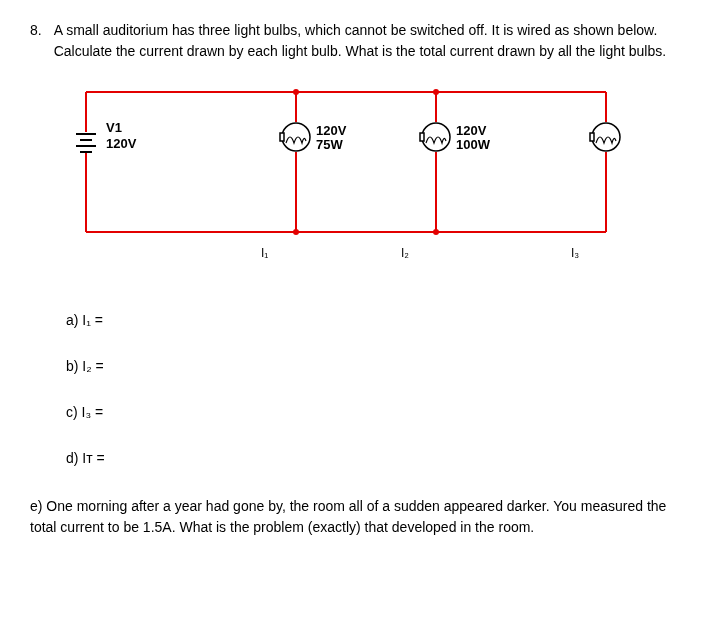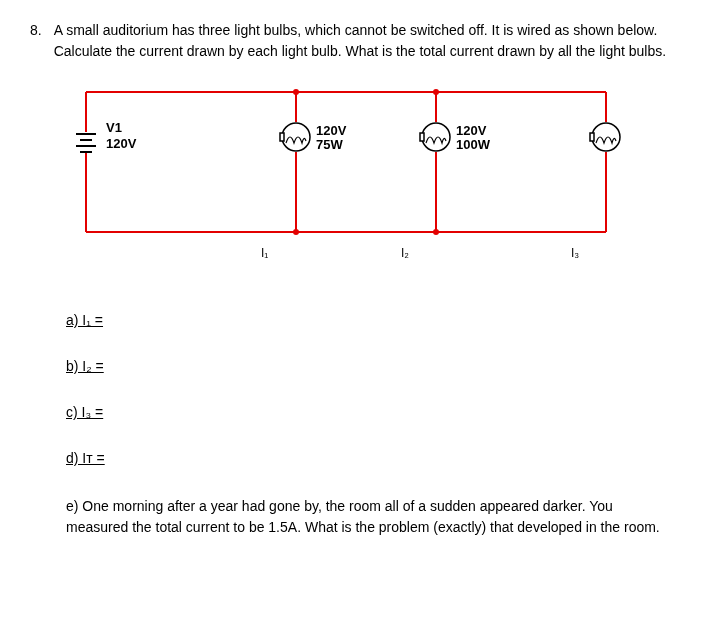--- a/index.html
+++ b/index.html
@@ -25,24 +25,22 @@
     margin-left: 36px;
     margin-bottom: 30px;
     position: relative;
     width: 560px;
     height: 200px;
     text-decoration: underline;
   }
   .part {
     margin-left: 36px;
     margin-bottom: 30px;
-    text-decoration: underline;
   }
   .part-e {
-    margin-left: 36px;
     margin-bottom: 10px;
     line-height: 1.5;
   }
   .wire-red { stroke:#e30000; stroke-width:2; fill:none; }
   .wire-black { stroke:#000; stroke-width:2; fill:none; }
   .lbl { font-family: Arial, Helvetica, sans-serif; font-size:13px; font-weight:bold; }
   .bulb-body { stroke:#000; stroke-width:1.5; fill:#fff; }
   .bulb-fil  { stroke:#000; stroke-width:1.2; fill:none; }
   .i-label { font-family: Arial, Helvetica, sans-serif; font-size:12px; }
 </style>

